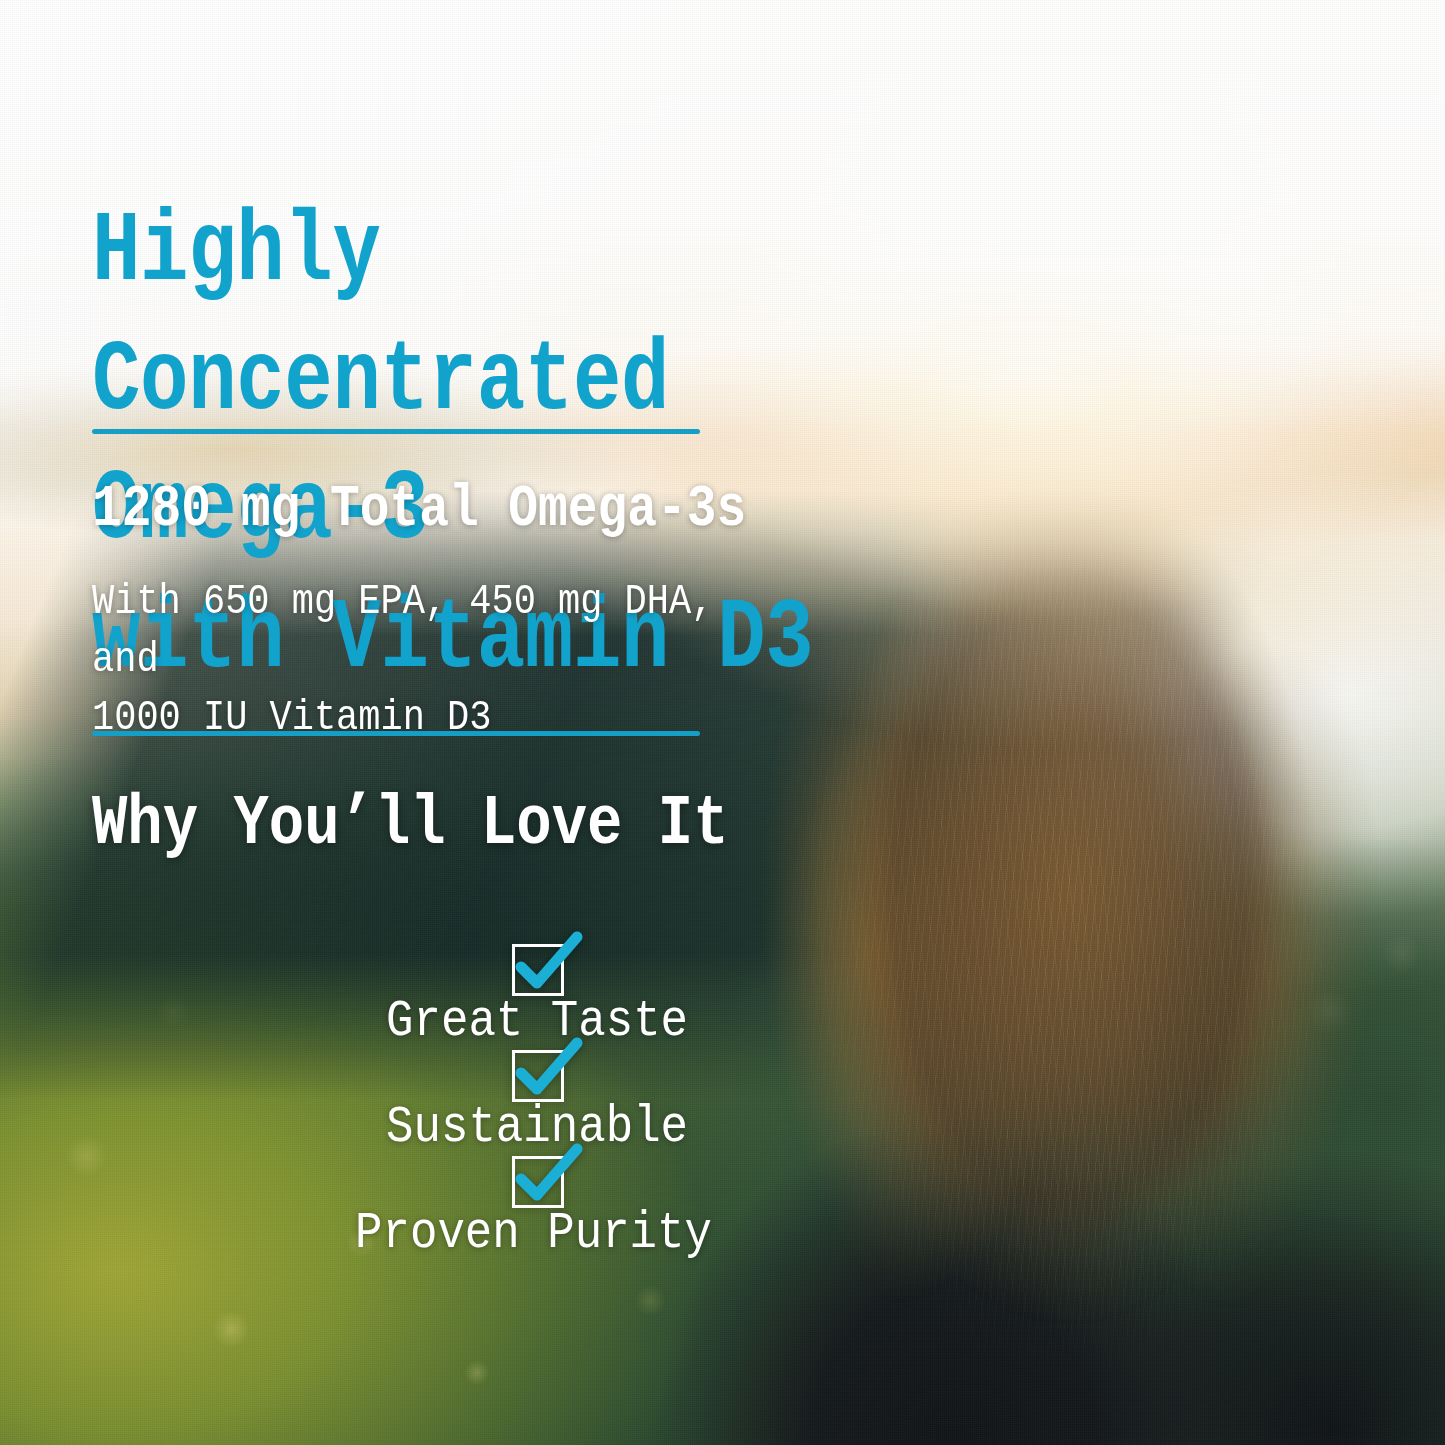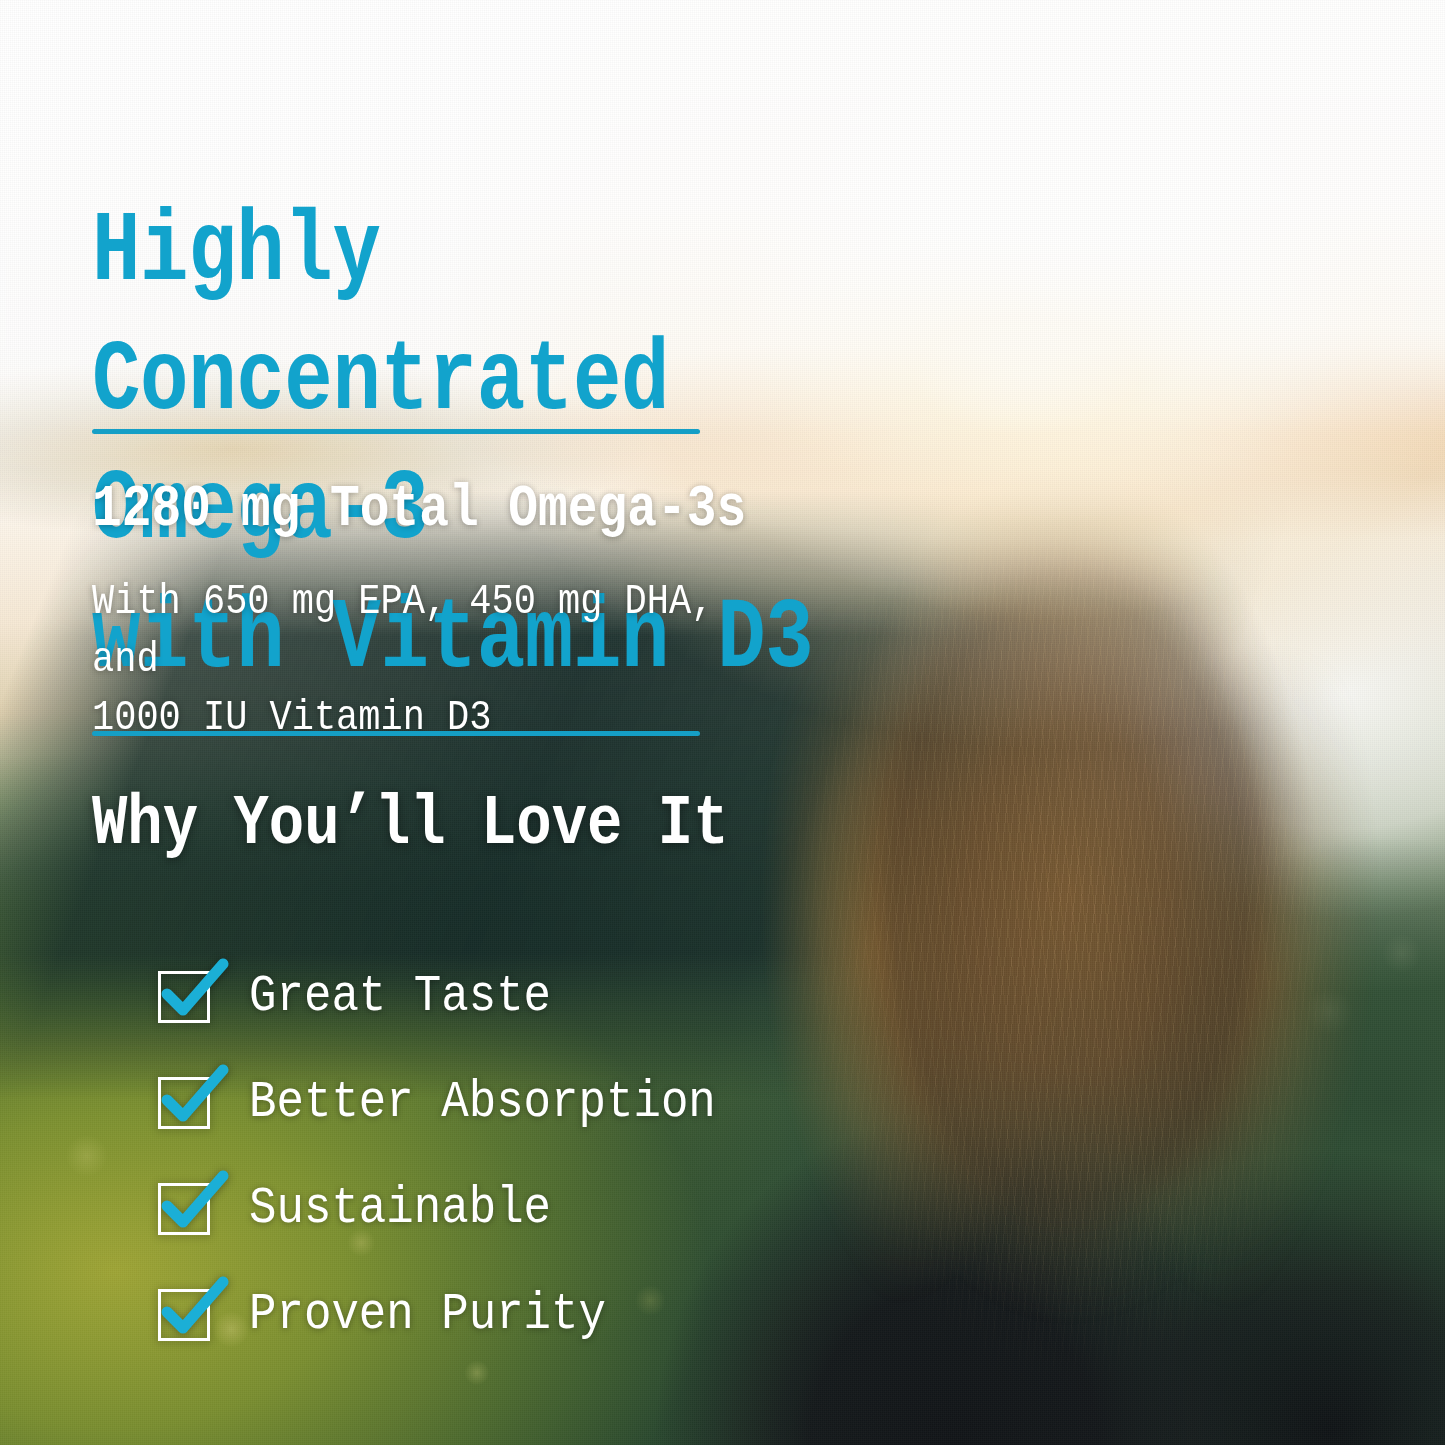--- a/index.html
+++ b/index.html
@@ -294,20 +294,21 @@
   #benefit-list {
     position: absolute;
     left: 158px;
     top: 944px;
     width: 760px;
   }
   .benefit-row {
     display: flex;
     align-items: center;
     height: 106px;
+    flex-direction: column;
   }
   .checkbox {
     position: relative;
     width: 52px;
     height: 52px;
     flex: 0 0 52px;
     box-sizing: border-box;
     border: 3px solid #ffffff;
     filter: drop-shadow(0 1px 4px rgba(0,0,0,0.35));
   }
@@ -372,28 +373,20 @@
 
       <div class="benefit-row">
         <span class="checkbox">
           <svg viewBox="0 0 74 74" aria-hidden="true">
             <path d="M10 36 L26 52 L66 6" fill="none" stroke="#1bafd6" stroke-width="11" stroke-linecap="round" stroke-linejoin="round"></path>
           </svg>
         </span>
         <span class="benefit-label">Great Taste</span>
       </div>
 
-      <div class="benefit-row">
-        <span class="checkbox">
-          <svg viewBox="0 0 74 74" aria-hidden="true">
-            <path d="M10 36 L26 52 L66 6" fill="none" stroke="#1bafd6" stroke-width="11" stroke-linecap="round" stroke-linejoin="round"></path>
-          </svg>
-        </span>
-        <span class="benefit-label">Better Absorption</span>
-      </div>
 
       <div class="benefit-row">
         <span class="checkbox">
           <svg viewBox="0 0 74 74" aria-hidden="true">
             <path d="M10 36 L26 52 L66 6" fill="none" stroke="#1bafd6" stroke-width="11" stroke-linecap="round" stroke-linejoin="round"></path>
           </svg>
         </span>
         <span class="benefit-label">Sustainable</span>
       </div>
 

